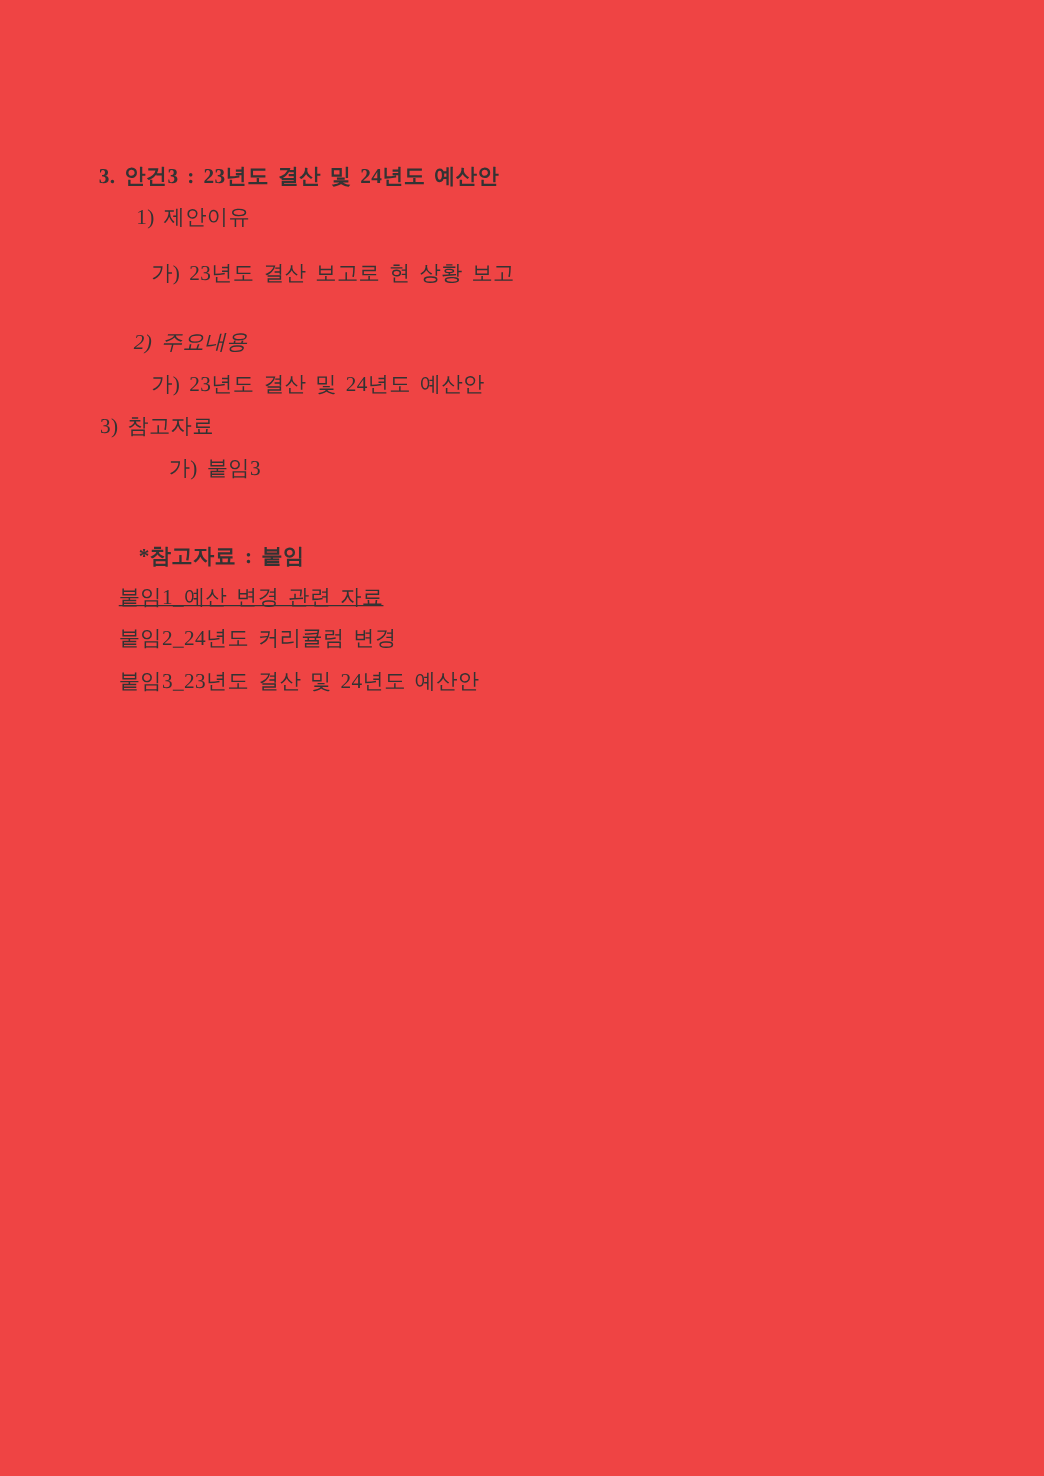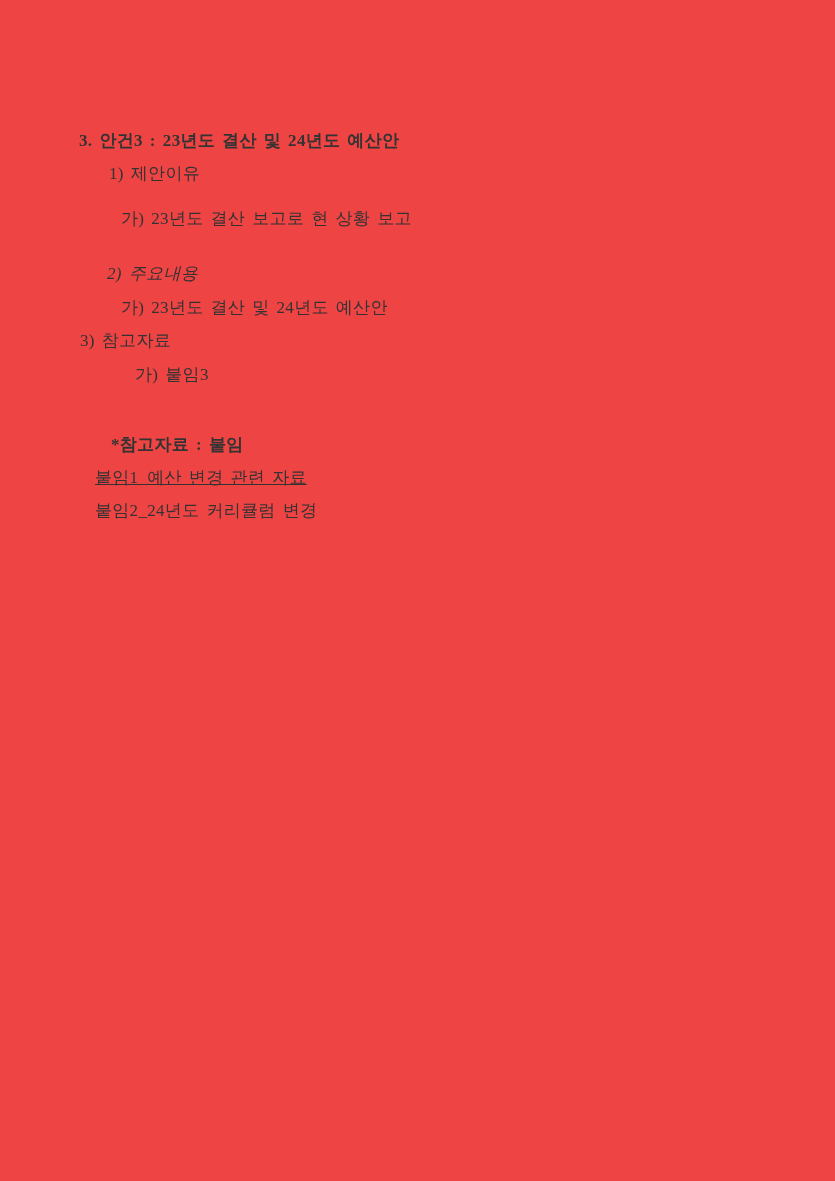--- a/index.html
+++ b/index.html
@@ -51,14 +51,15 @@
   <span class="line" style="left:80px; top:331px;text-align:center;">3) 참고자료</span>
 
   <span class="line" style="left:135px; top:365px;">가) 붙임3</span>
 
   <span class="line bold" style="left:79px; top:435px;margin-left:32px;">*참고자료 : 붙임</span>
 
   <span class="line" style="left:95px; top:468px;text-decoration:underline;">붙임1_예산 변경 관련 자료</span>
 
   <span class="line" style="left:95px; top:501px;">붙임2_24년도 커리큘럼 변경</span>
 
+  <span class="line" style="left:95px; top:535px;">붙임3_23년도 결산 및 24년도 예산안</span>
 
 </div>
 
 </body></html>

